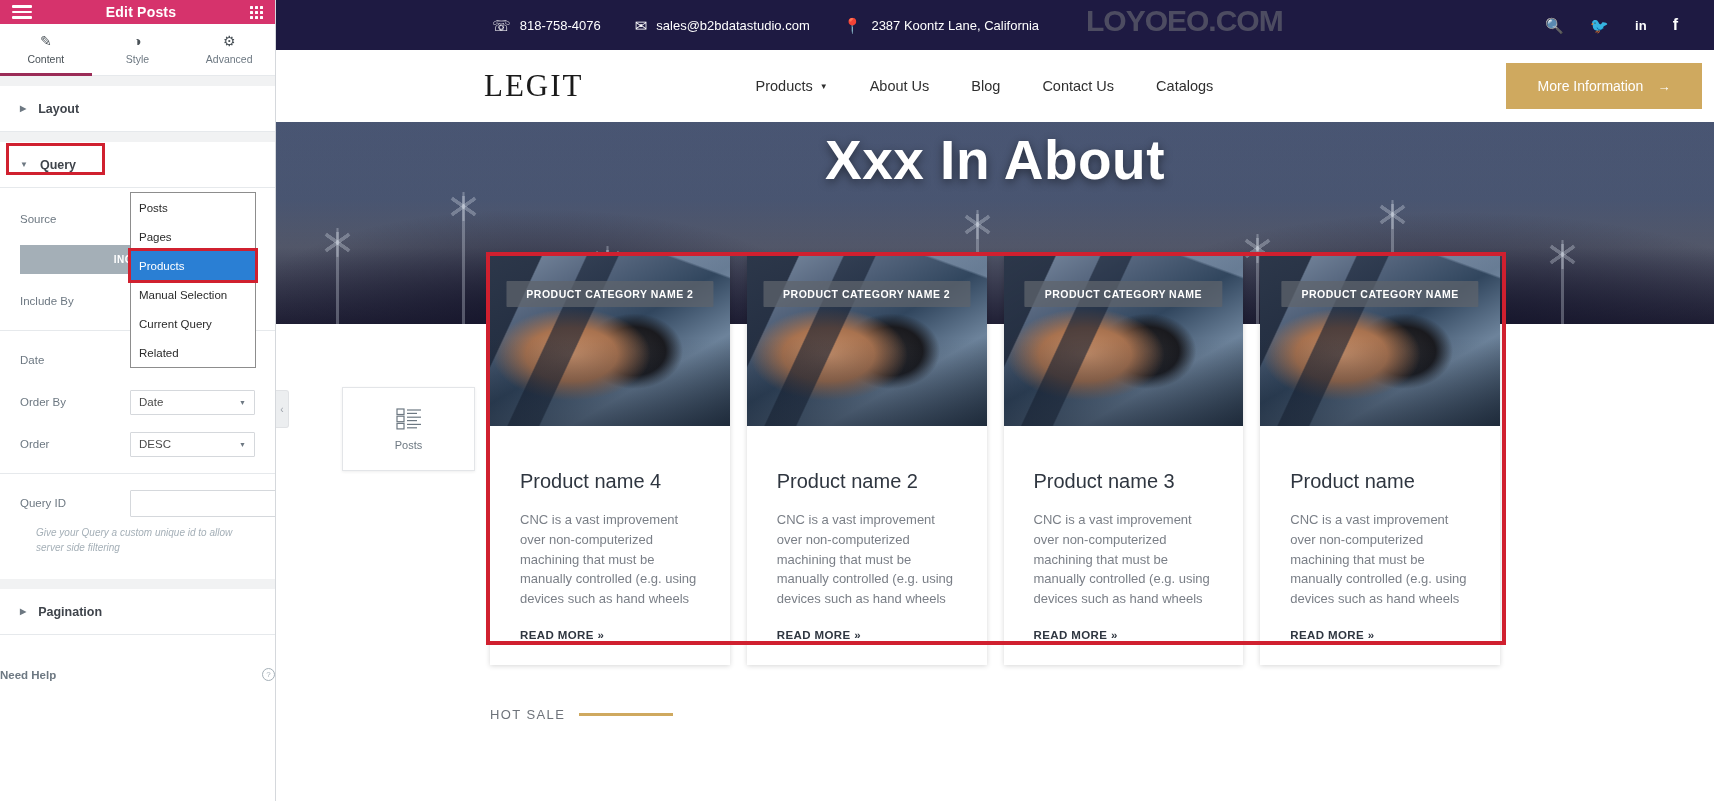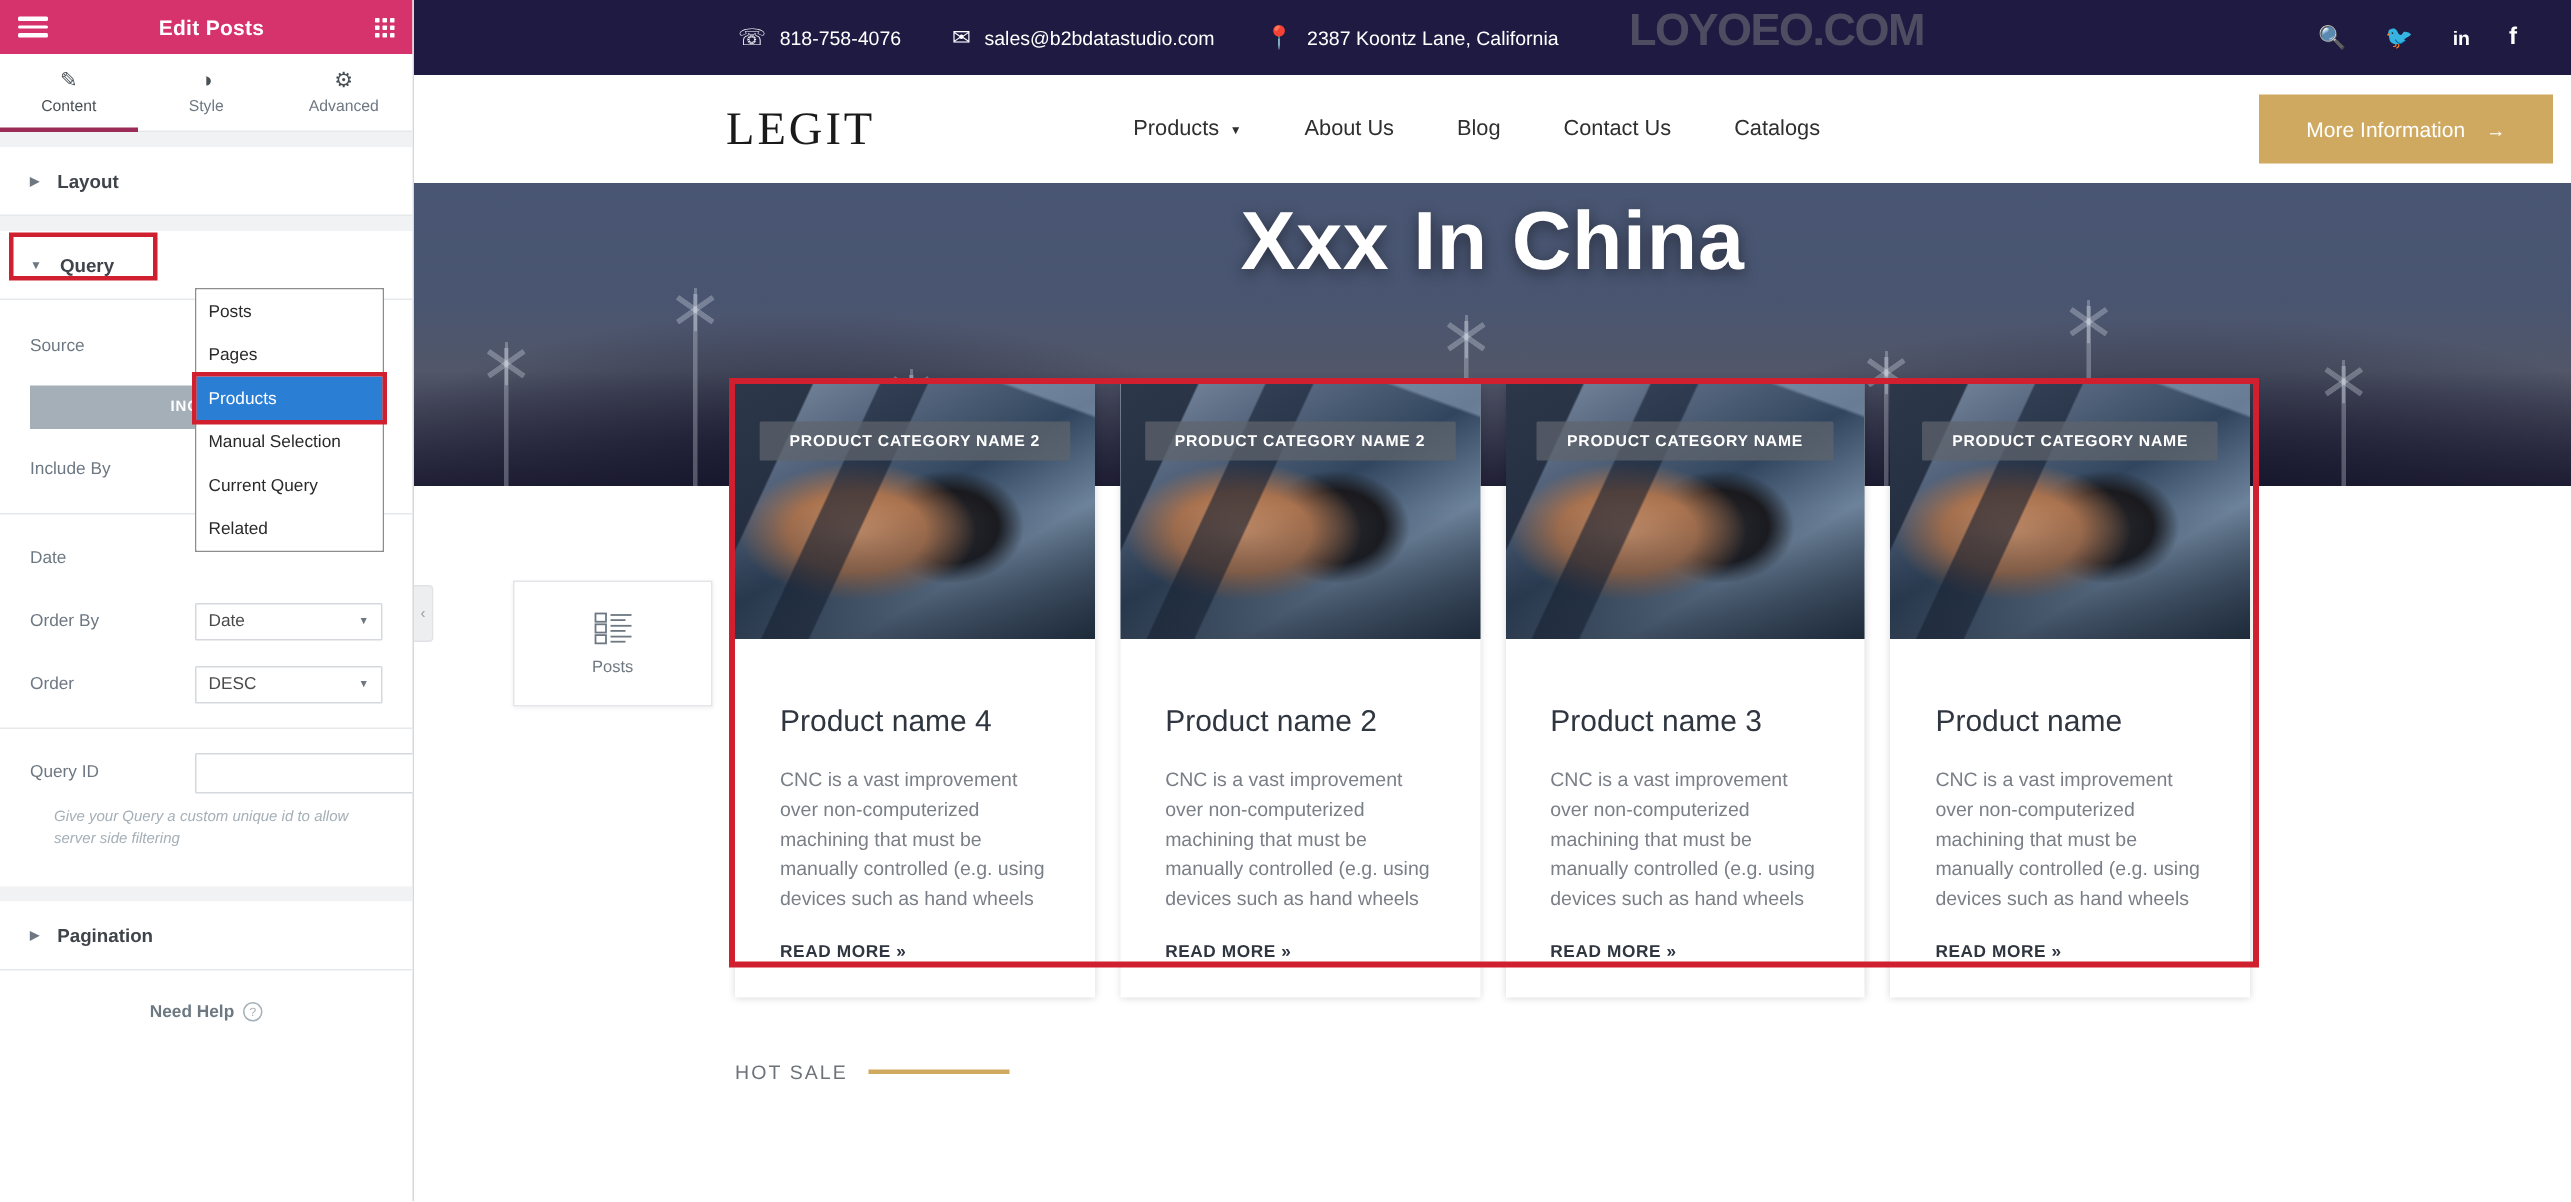--- a/index.html
+++ b/index.html
@@ -14,21 +14,21 @@
   
   .panel {
     position: absolute; left: 0; top: 0;
     width: 276px; height: 801px;
     background: #fff;
     border-right: 1px solid #d5d8dc;
     z-index: 30;
     overflow: hidden;
   }
   .panel-header {
-    height: 36px; background: #d6336c;
+    height: 24px; background: #d6336c;
     display: flex; align-items: center; justify-content: space-between;
     padding: 0 12px;
   }
   .panel-title { color: #fff; font-size: 14px; font-weight: bold; letter-spacing: .2px; }
   .hamburger { display: flex; flex-direction: column; gap: 3px; width: 20px; cursor: pointer; }
   .hamburger i { display: block; height: 2.5px; background: #fff; border-radius: 1px; }
   .grid-icon { display: grid; grid-template-columns: repeat(3,3px); grid-template-rows: repeat(3,3px); gap: 2px; }
   .grid-icon i { background: #fff; border-radius: .5px; display:block; width:3px; height:3px;}
 
   .tabs { display: flex; height: 52px; background: #fff; border-bottom: 1px solid #e6e9ec; }
@@ -73,21 +73,21 @@
     display: flex; align-items: center; justify-content: center;
     font-size: 10px; font-weight: bold; letter-spacing: .6px; cursor: pointer;
     width: 236px;
   }
   .divider { height: 1px; background: #e6e9ec; margin: 8px 0; }
   .helper {
     padding: 2px 36px 0; font-size: 10px; color: #a4afb7; font-style: italic; line-height: 1.45;
   }
   .need-help {
     position: absolute; left: 0; right: 0; bottom: 120px;
-    display: flex; align-items: center; justify-content: center; gap: 6px;
+    display: flex; align-items: center; justify-content: space-between; gap: 6px;
     font-size: 11.5px; color: #6d7882; font-weight: bold;
   }
   .qmark {
     width: 13px; height: 13px; border: 1px solid #a4afb7; border-radius: 50%;
     font-size: 8px; display: flex; align-items: center; justify-content: center;
     color: #a4afb7; font-weight: normal;
   }
 
   
   .dd {
@@ -413,21 +413,21 @@
     </div>
 
     <div class="hero">
       <div class="turbine" style="left:60px;height:92px"></div>
       <div class="turbine" style="left:186px;height:128px"></div>
       <div class="turbine" style="left:330px;height:74px"></div>
       <div class="turbine" style="left:700px;height:110px"></div>
       <div class="turbine" style="left:980px;height:86px"></div>
       <div class="turbine" style="left:1115px;height:120px"></div>
       <div class="turbine" style="left:1285px;height:80px"></div>
-      <div class="hero-title">Xxx In China</div>
+      <div class="hero-title">Xxx In About</div>
     </div>
 
     <div class="cards-wrap">
       <div class="cards-hl"></div>
       <div class="cards">
 
         <div class="card">
           <div class="card-img">
             <div class="badge">PRODUCT CATEGORY NAME 2</div>
           </div>

